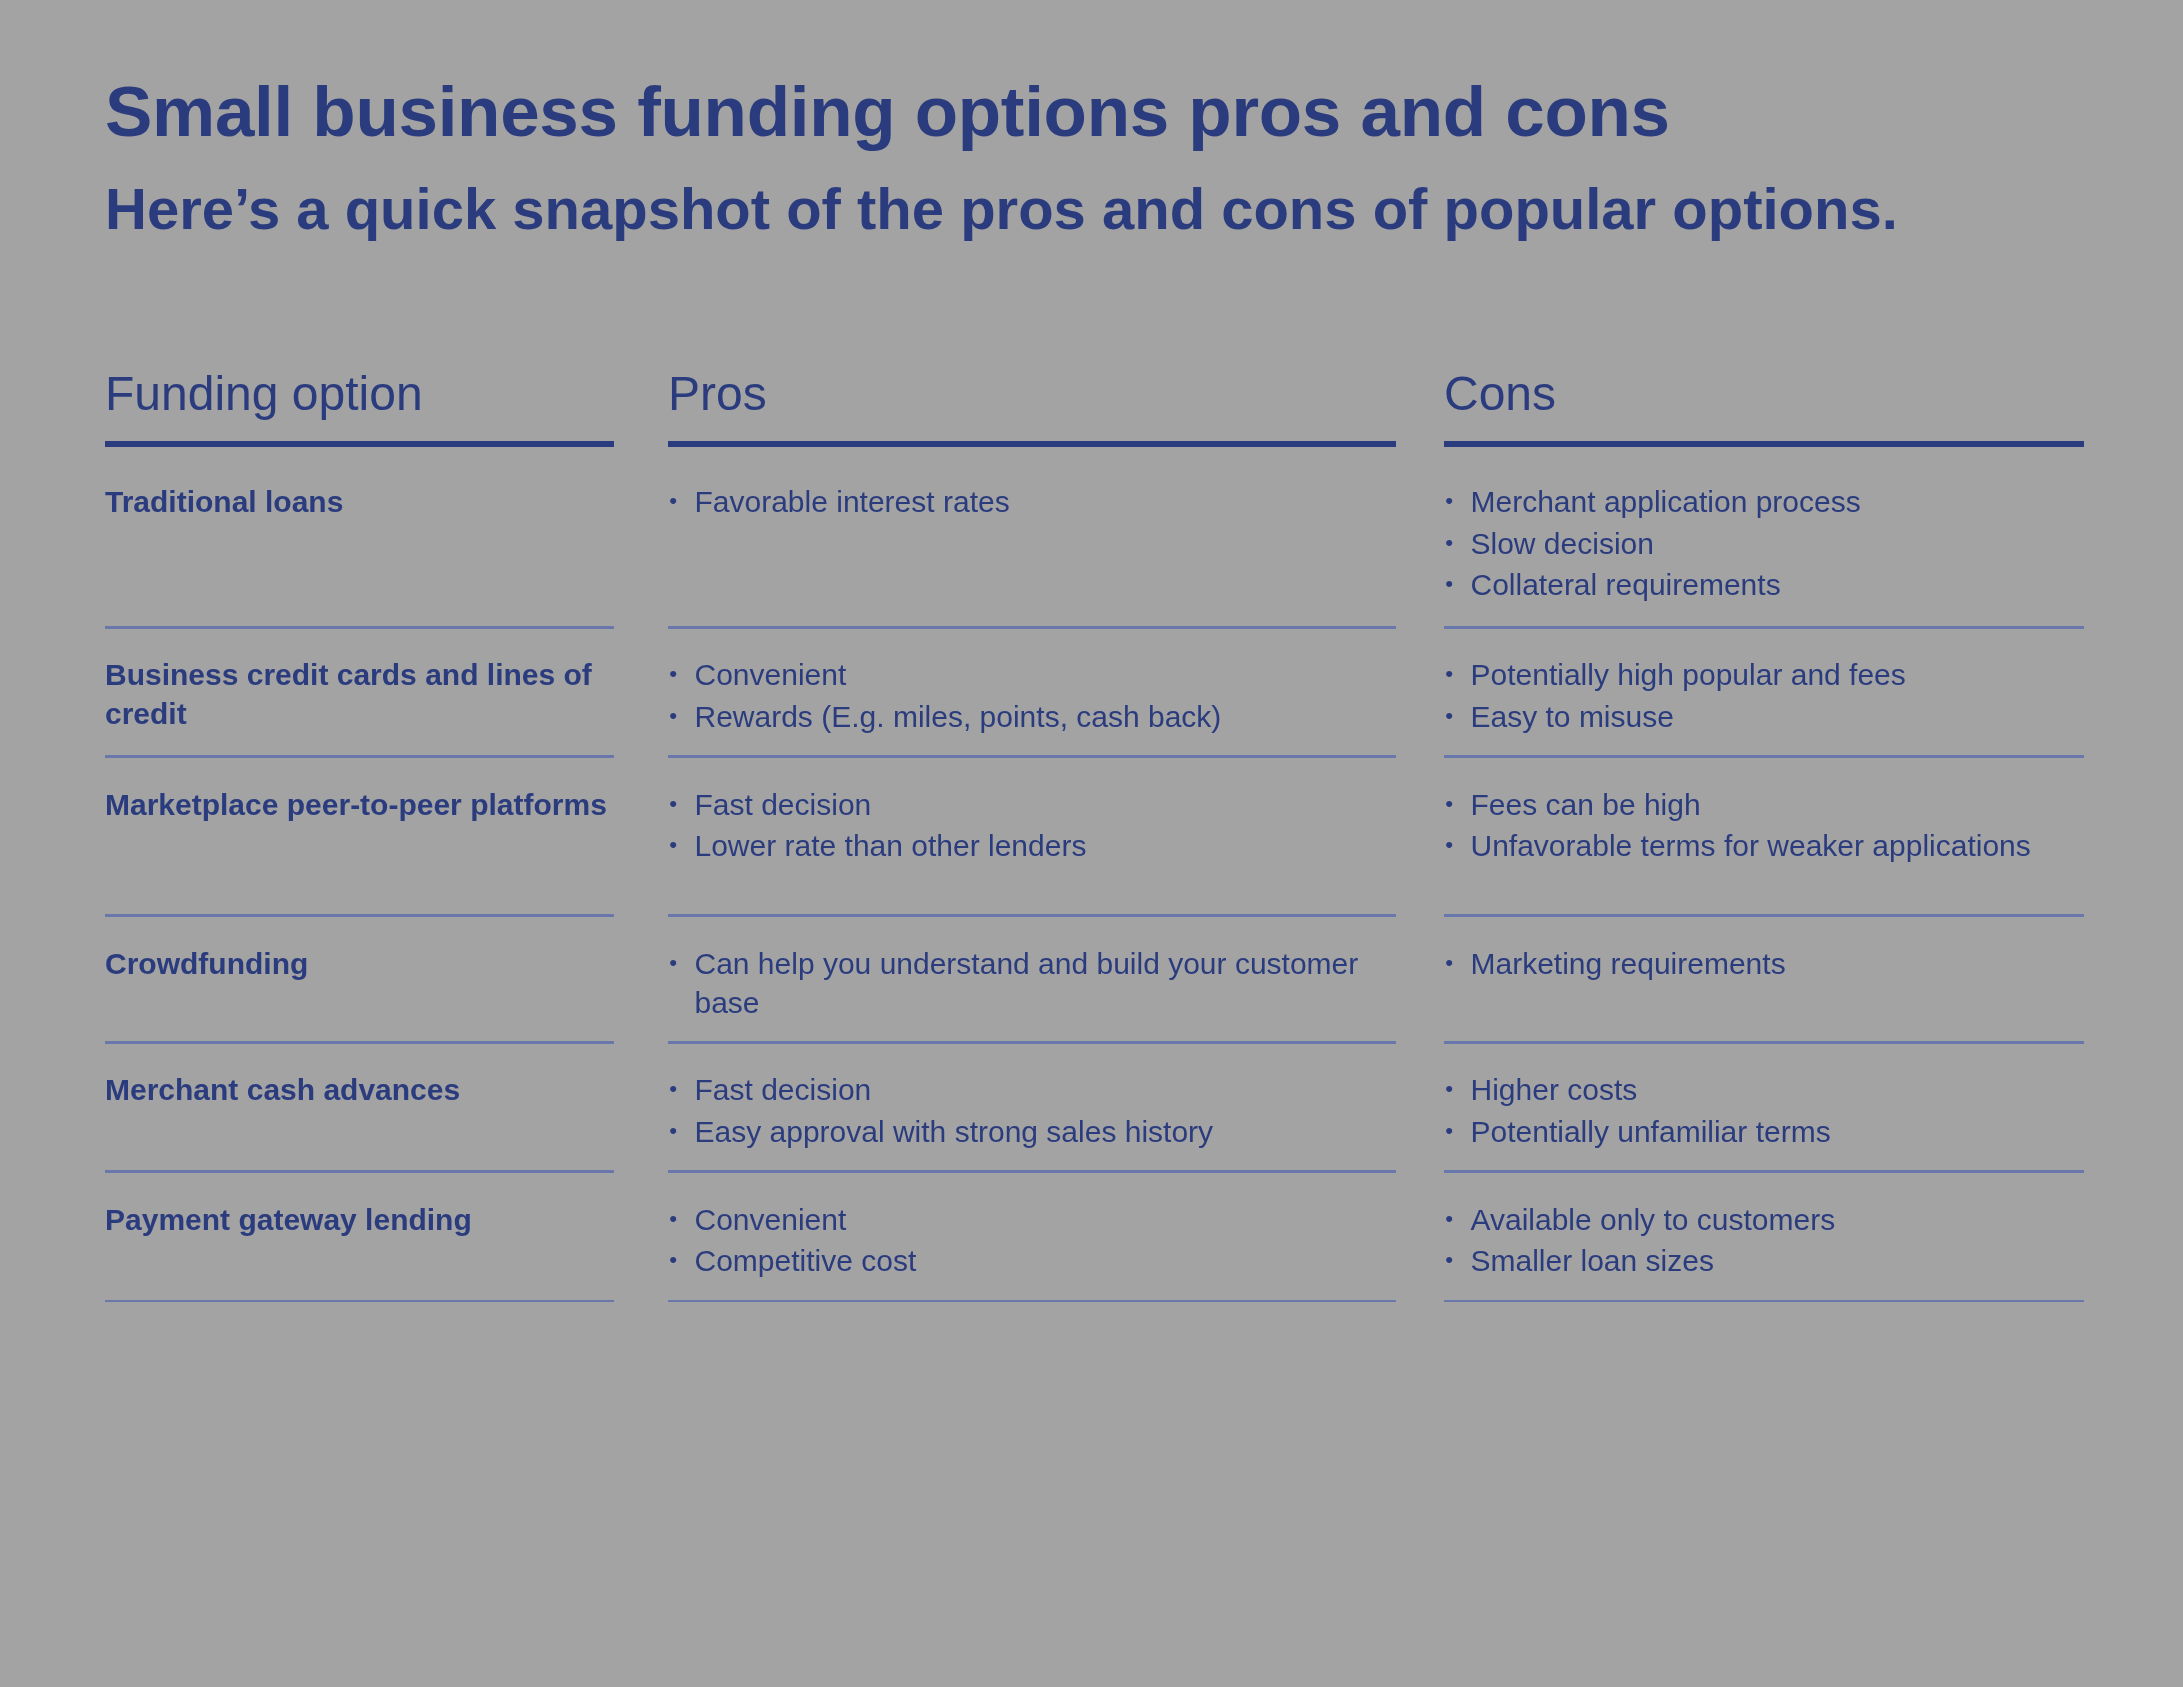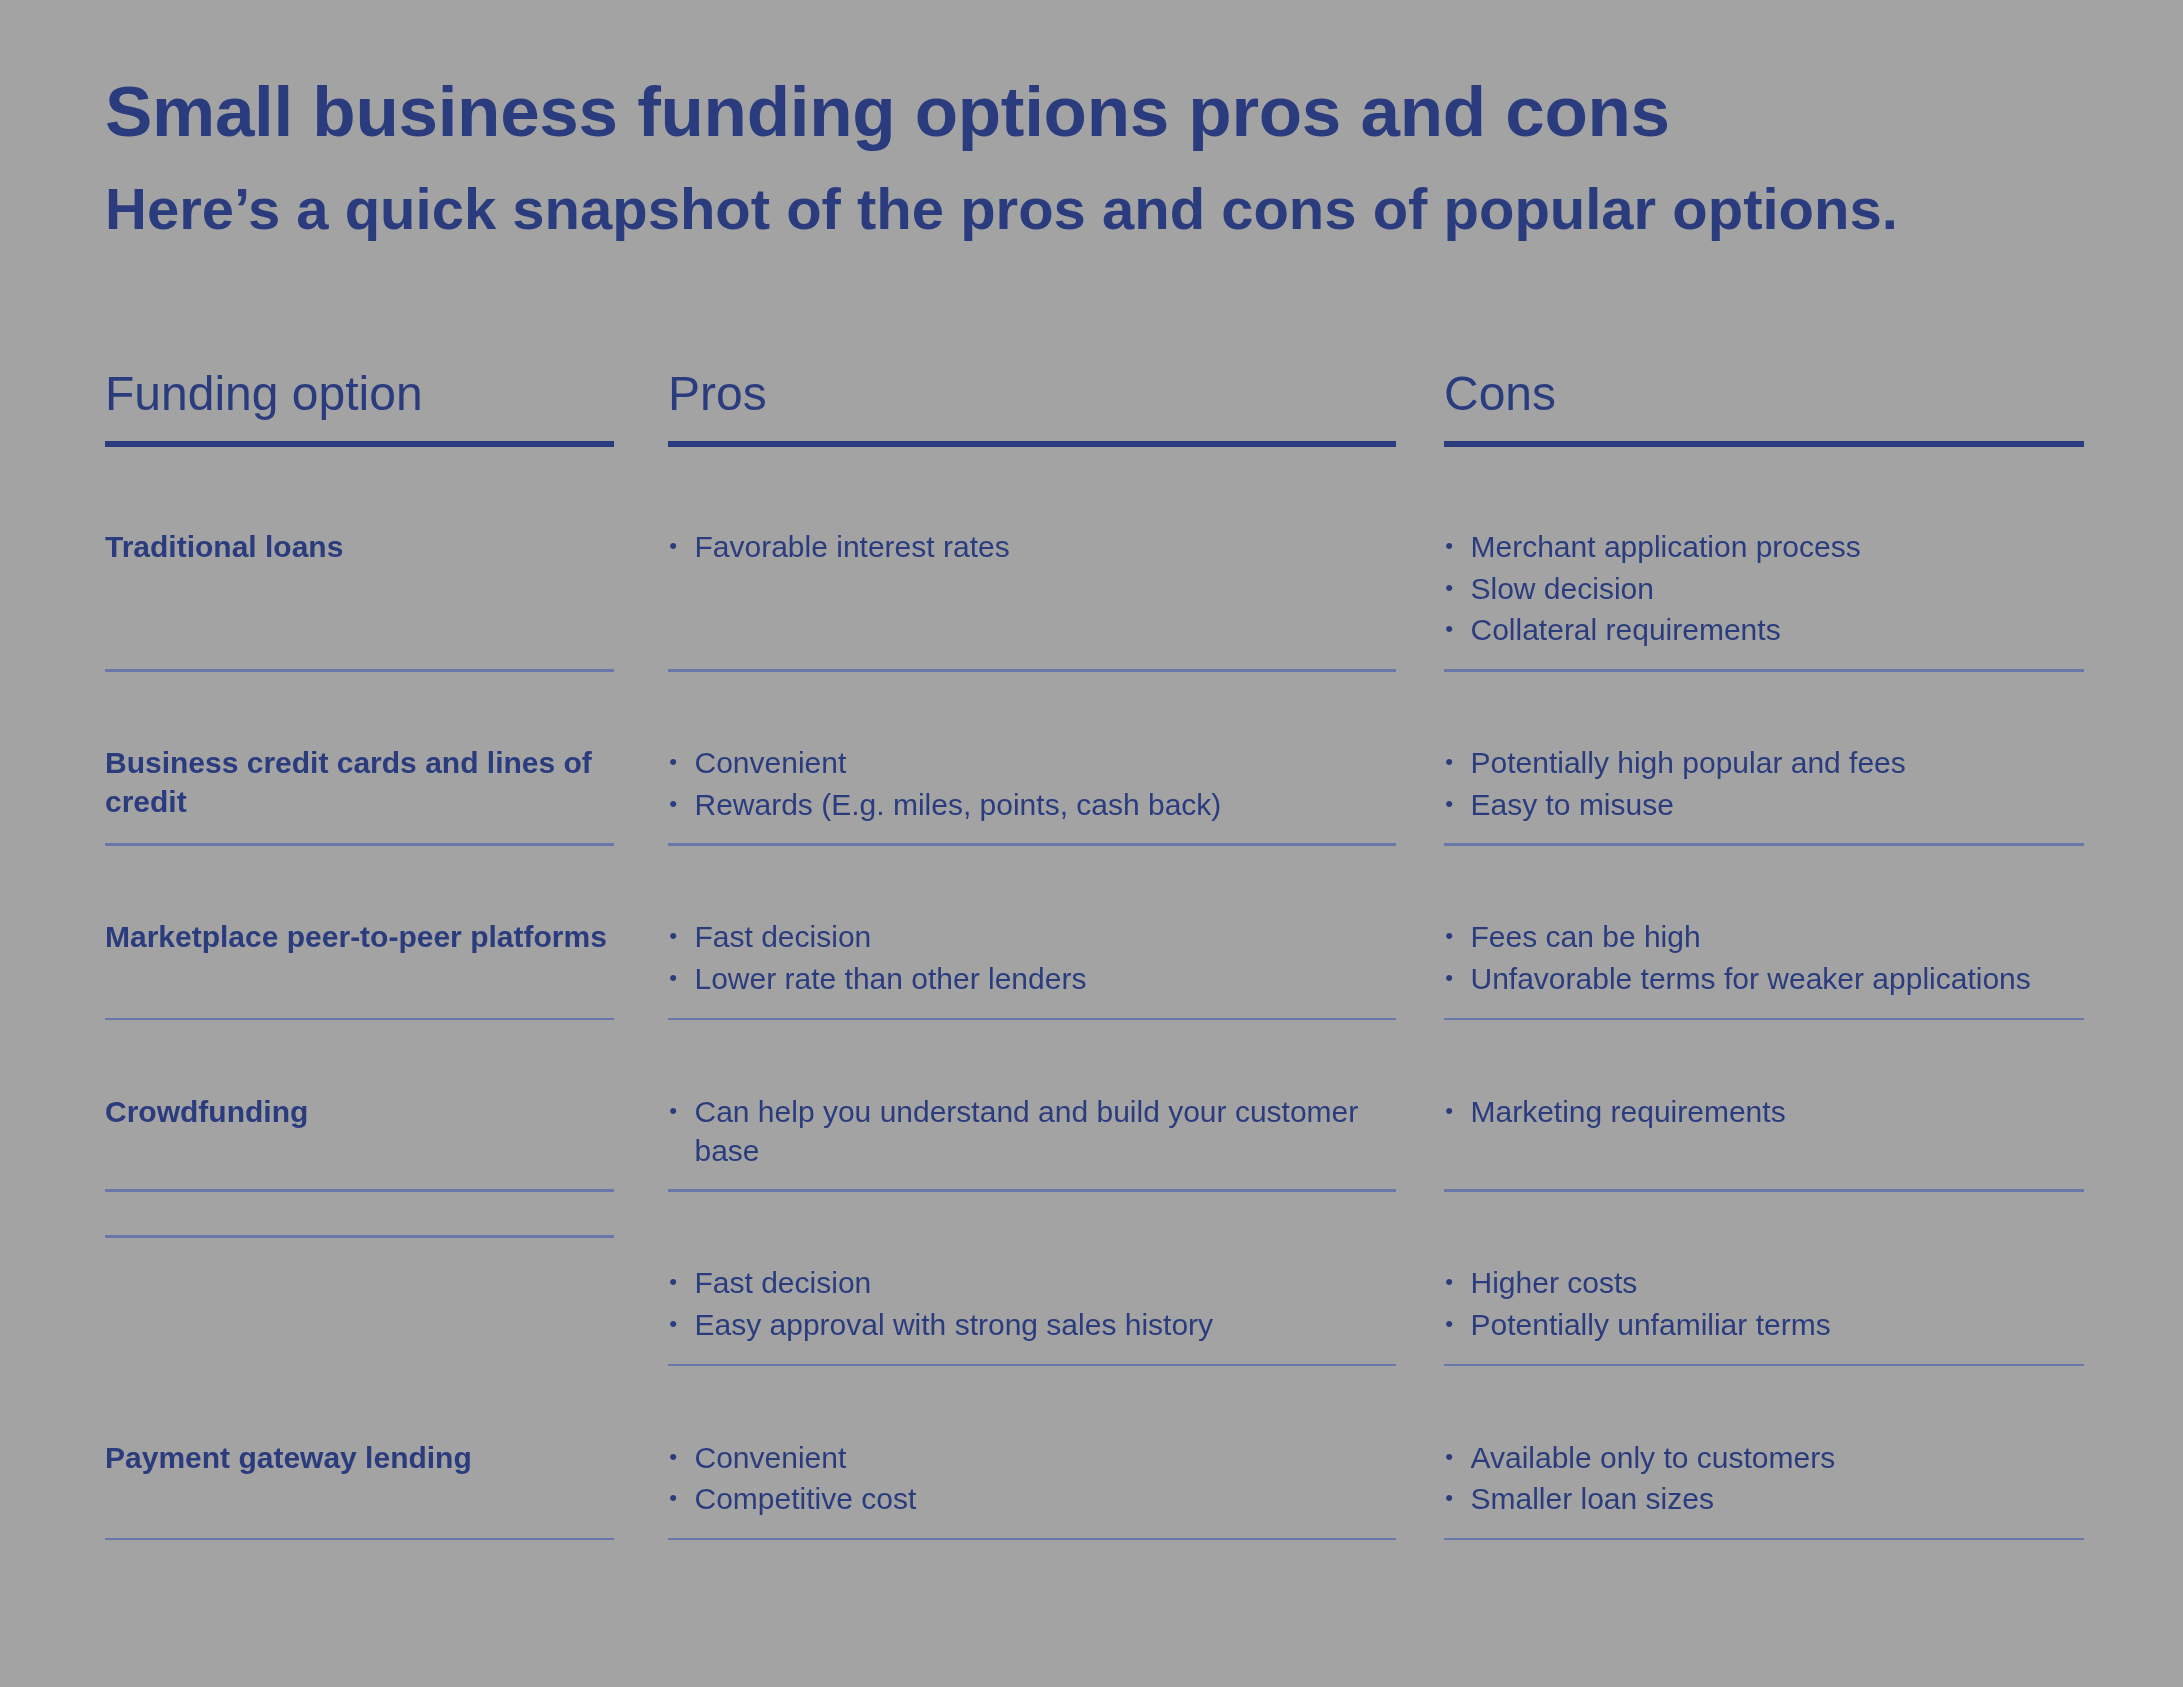--- a/index.html
+++ b/index.html
@@ -94,21 +94,20 @@
   }
 
   
   .row-body .cell {
     padding-top: 26.5px;
     display: flex;
     flex-direction: column;
   }
   .row-body .cell .cell-inner {
     flex: 1 1 auto;
-    margin-top: 45px;
   }
 
   .option-name {
     font-size: 30px;
     font-weight: 700;
     line-height: 1.30;
     color: #2b3c7e;
   }
 
   ul.bullets {
@@ -277,20 +276,23 @@
             <ul class="bullets">
               <li>Marketing requirements</li>
             </ul>
           </div>
         <div class="rule-thin"></div>
       </div>
     </div>
 
     <div class="row row-body r4">
       <div class="cell col-option">
+        <div class="cell-inner">
+            <div class="option-name">Merchant cash advances</div>
+          </div>
         <div class="rule-thin"></div>
       </div>
       <div class="cell col-pros">
         <div class="cell-inner">
             <ul class="bullets">
               <li>Fast decision</li>
               <li>Easy approval with strong sales history</li>
             </ul>
           </div>
         <div class="rule-thin"></div>

